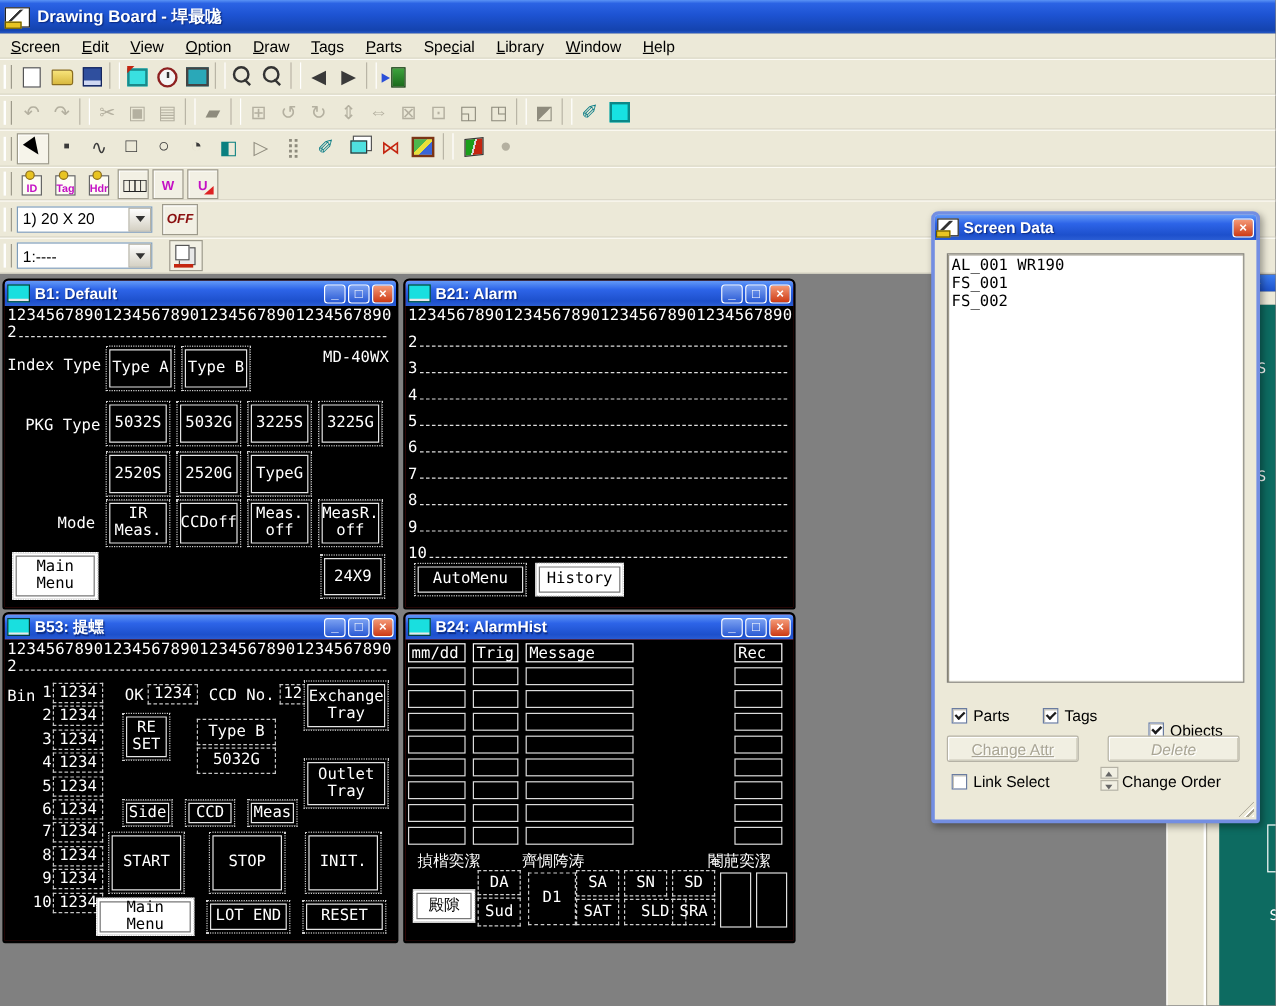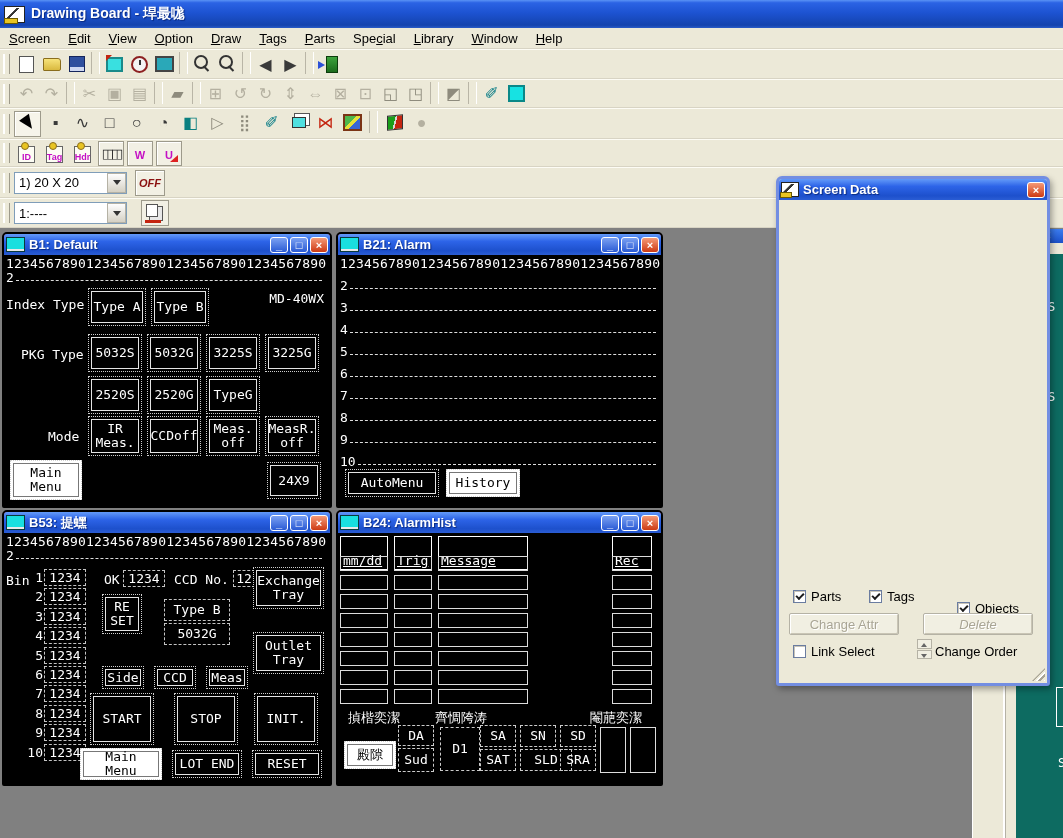--- a/index.html
+++ b/index.html
@@ -97,21 +97,21 @@
   .btn.lite{background:#fff;color:#000;box-shadow:inset 0 0 0 2px #fff,inset 0 0 0 3px #777}
   .btnrow{display:flex;gap:5px}
   .btnrow .btn{width:54px;height:38px;flex:0 0 auto}
   .row-type .btn{width:58px}
   .row-mode .btn{height:40px}
   .dbox{border:1px dashed #c4c4c4;color:#fff;text-align:center;font:13px/16px "DejaVu Sans Mono",monospace;box-sizing:border-box}
   .binrow{display:flex;align-items:center;height:17px;margin-bottom:2.4px}
   .binrow .bn{width:17px;text-align:right;margin-right:1px;font:13px "DejaVu Sans Mono",monospace;color:#fff}
   .binrow .bv{width:42px;height:17px}
   .hcell{position:absolute;border:1px solid #fff;color:#fff;font:13px/15px "DejaVu Sans Mono",monospace;
-    padding:16px 2px;height:16px;box-sizing:border-box;text-decoration:underline}
+    padding:0 2px;height:16px;box-sizing:border-box;}
   .trow{position:relative;height:15px;margin-bottom:4px}
   .tcell{position:absolute;top:0;bottom:0;border:1px solid #dcdcdc;box-sizing:border-box}
   .sbtn{position:absolute;border:1px dashed #ccc;color:#fff;font:13px/14px "DejaVu Sans Mono",monospace;
     display:flex;align-items:center;justify-content:center;text-align:center;white-space:pre-line;box-sizing:border-box}
   .cjk{position:absolute;color:#fff;font:13px "DejaVu Sans Mono",monospace;white-space:pre}
   
   .dlg{position:absolute;border:3px solid #738ee2;border-radius:6px 6px 3px 3px;background:#ece9d8;box-sizing:border-box;
     box-shadow:2px 3px 6px rgba(0,0,0,.35)}
   .dlg .ctitle{border-radius:3px 3px 0 0}
   .dlgicon{width:16px;height:13px;background:#fff;border:1px solid #222;position:relative;flex:0 0 auto}
@@ -696,38 +696,44 @@
 </div>
 
 <div class="dlg" style="left:776px;top:176px;width:274px;height:510px">
   <div class="ctitle">
     <span class="dlgicon"></span>
     <span>Screen Data</span>
     <span class="cbtns">
       <span class="wbtn close">×</span>
     </span>
   </div>
+  <div class="listbox" style="left:10px;top:32px;width:248px;height:358px">
+
+  <div>AL_001 WR190</div>
+      <div>FS_001</div>
+      <div>FS_002</div>
+    </div>
   <div>
 
   <label class="cbrow chkpos" style="left: 14px; top: 410px;">
         <span class="cb checked"></span>
         <span>Parts</span>
       </label>
       <label class="cbrow chkpos" style="left: 90px; top: 410px;">
         <span class="cb checked"></span>
         <span>Tags</span>
       </label>
       <label class="cbrow chkpos" style="left: 178px; top: 422px;">
         <span class="cb checked"></span>
         <span>Objects</span>
       </label>
     </div>
   <div>
 
-  <span class="dbtn btnpos disabled" style="left: 10px; top: 434px; width: 110px;">Change Attr</span>
+  <span class="dbtn btnpos disabled" style="left: 10px; top: 434px; width: 110px; text-decoration: underline;">Change Attr</span>
       <span class="dbtn btnpos disabled" style="left: 144px; top: 434px; width: 110px; font-style: italic;">Delete</span>
     </div>
   <label class="cbrow" style="left:14px;top:465px">
     <span class="cb"></span>
       <span>Link Select</span>
   </label>
   <span class="spinner" style="left:138px;top:460px">
       <i class="up"></i>
       <i class="dn"></i>
     </span>

